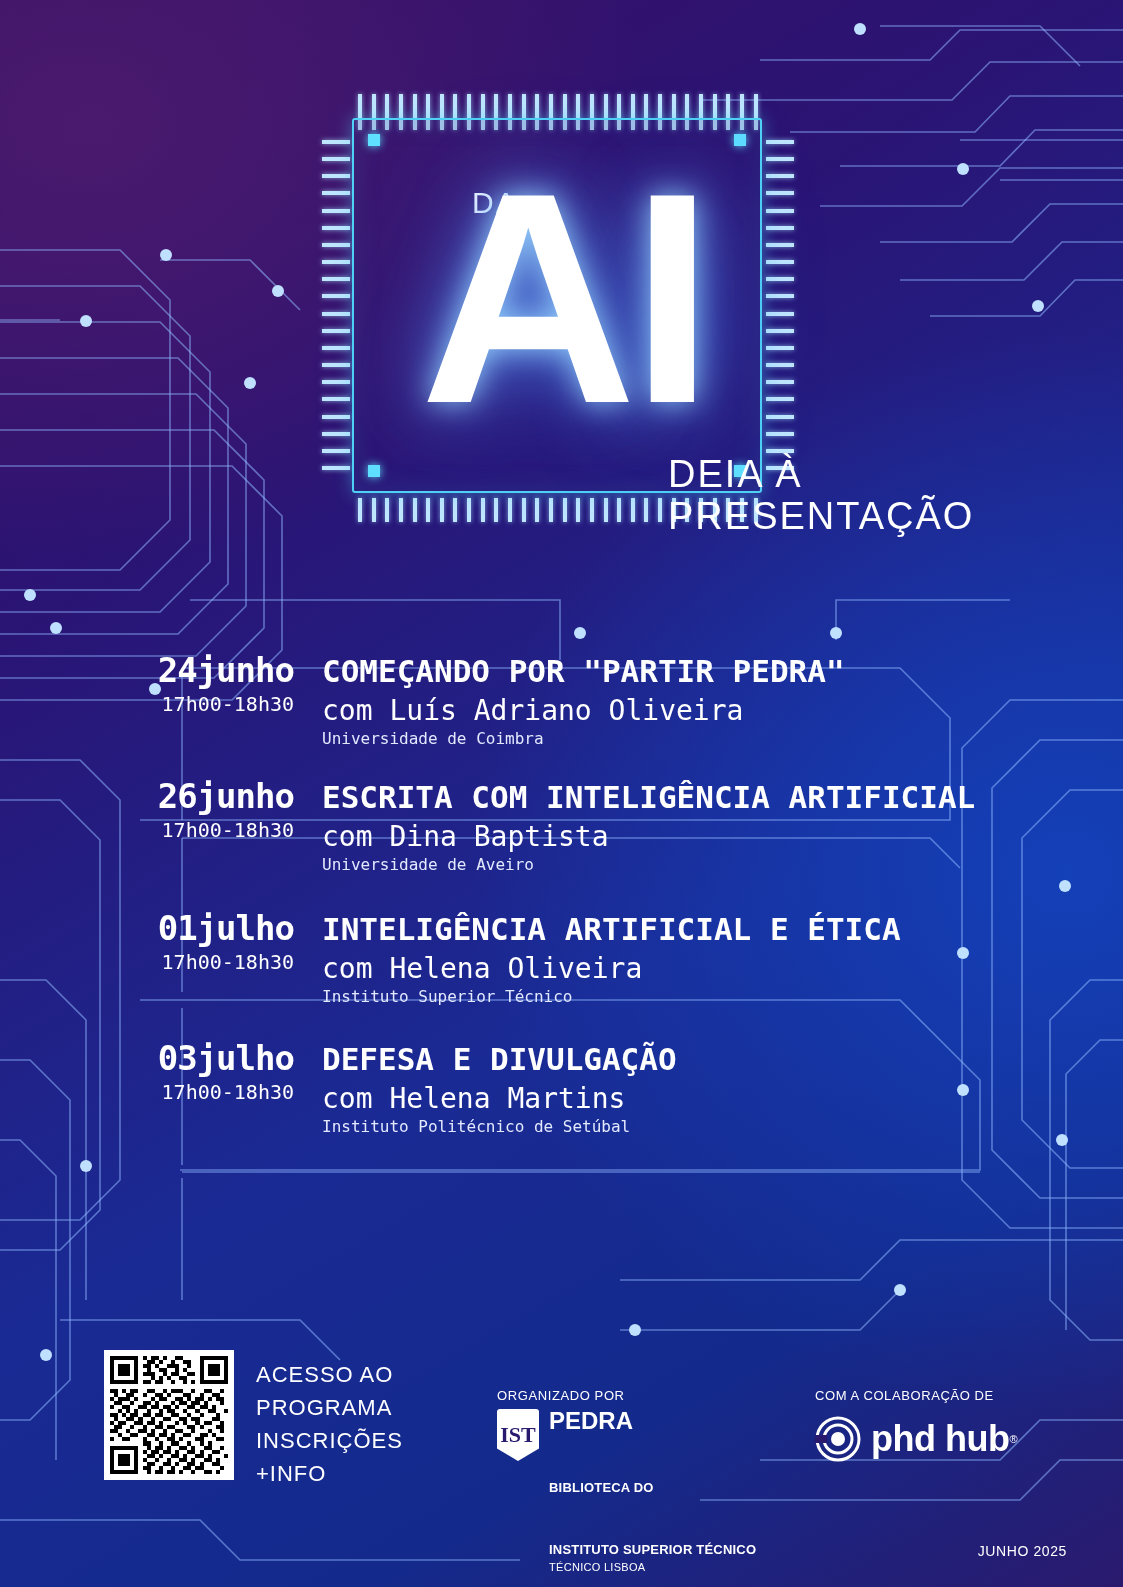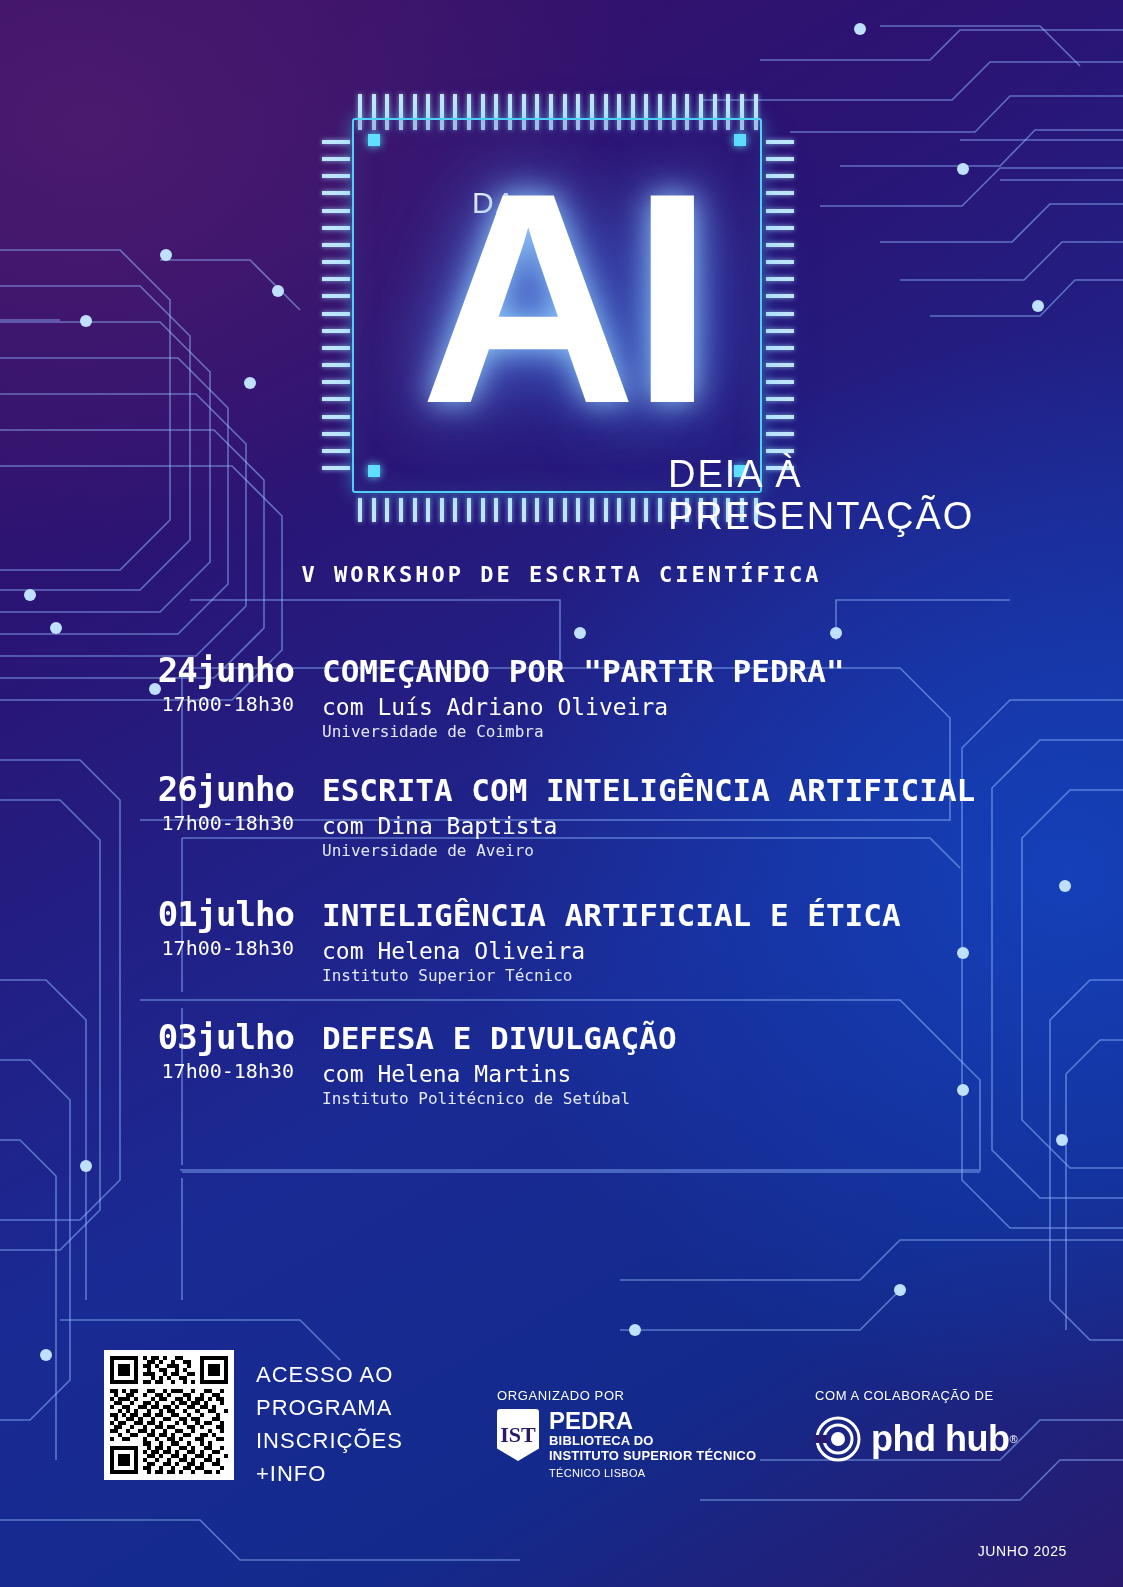--- a/index.html
+++ b/index.html
@@ -81,21 +81,21 @@
   
   .schedule { position: absolute; left: 112px; top: 650px; width: 900px; }
   .sess { position: relative; margin-bottom: 28px; display: flex; }
   .sess .when { width: 210px; text-align: right; padding-right: 28px; flex: none; }
   .sess .date {
     font-size: 34px; font-weight: bold; letter-spacing: -1px; color: #fff; white-space: nowrap;
   }
   .sess .time { font-size: 20px; color: #fff; letter-spacing: 0px; margin-top: 2px; }
   .sess .what { flex: 1; padding-top: 2px; }
   .sess .stitle { font-size: 31px; font-weight: bold; color: #fff; line-height: 38px; letter-spacing: 0px; }
-  .sess .speaker { font-size: 23px; color: #fff; margin-top: 4px; letter-spacing: 0px; }
+  .sess .speaker { font-size: 28px; color: #fff; margin-top: 4px; letter-spacing: 0px; }
   .sess .affil { font-size: 16px; color: #e3e9ff; margin-top: 2px; letter-spacing: 0px; }
 
   
   .qr { position: absolute; left: 104px; top: 1350px; width: 130px; height: 130px; background: #fff; padding: 6px; }
   .qr svg { display: block; }
   .qr-text {
     position: absolute; left: 256px; top: 1358px;
     font-family: "Liberation Sans", sans-serif;
     font-size: 22px; line-height: 33px; letter-spacing: 1px; color: #fff;
   }
@@ -104,21 +104,21 @@
   .org .row { display: flex; align-items: flex-start; margin-top: 6px; }
   .ist-shield {
     width: 42px; height: 52px; background: #fff; color: #2a1a6e;
     border-radius: 3px 3px 3px 3px;
     position: relative; flex: none; margin-right: 10px;
     clip-path: polygon(0 0, 100% 0, 100% 76%, 50% 100%, 0 76%);
     display: flex; align-items: center; justify-content: center;
     font-family: "Liberation Serif", serif; font-size: 22px; font-weight: bold;
   }
   .org .bist { font-family: "Liberation Sans", sans-serif; font-size: 24px; font-weight: bold; color: #fff; line-height: 24px; }
-  .org .l1, .org .l2 { font-family: "Liberation Sans", sans-serif; font-size: 13px; font-weight: bold; color: #fff; line-height: 15px; letter-spacing: .2px; }
+  .org .l1, .org .l2 { font-family: "Liberation Sans", sans-serif; font-size: 13px; font-weight: bold; color: #fff; line-height: 15px; letter-spacing: .2px; margin-top: 47px; }
   .org .l3 { font-family: "Liberation Sans", sans-serif; font-size: 11px; color: #fff; margin-top: 4px; letter-spacing: .3px; }
   .collab { position: absolute; left: 815px; top: 1388px; }
   .collab .lbl { font-family: "Liberation Sans", sans-serif; font-size: 13px; letter-spacing: .6px; color: #fff; }
   .collab .row { display: flex; align-items: center; margin-top: 13px; }
   .collab .mark { width: 46px; height: 46px; flex: none; margin-right: 10px; }
   .collab .name { font-family: "Liberation Sans", sans-serif; font-size: 36px; font-weight: bold; color: #fff; letter-spacing: -.5px; }
   .collab .tm { font-family: "Liberation Sans", sans-serif; font-size: 11px; color: #fff; vertical-align: super; }
   .monthyear {
     position: absolute; right: 56px; bottom: 28px;
     font-family: "Liberation Sans", sans-serif; font-size: 14px; letter-spacing: .6px; color: #fff;
@@ -328,21 +328,20 @@
       <span class="corner c-bl"></span>
       <span class="corner c-br"></span>
     </div>
 
     <div class="title-da">DA</div>
     <div class="title-ai">AI</div>
     <div class="title-deia">DEIA À</div>
     <div class="title-apres">PRESENTAÇÃO</div>
   </div>
 
-  <div class="subtitle">V WORKSHOP DE ESCRITA CIENTÍFICA</div>
 
   <div class="schedule">
 
     <div class="sess">
       <div class="when">
         <div class="date">24junho</div>
         <div class="time">17h00-18h30</div>
       </div>
       <div class="what">
         <div class="stitle">COMEÇANDO POR "PARTIR PEDRA"</div>

